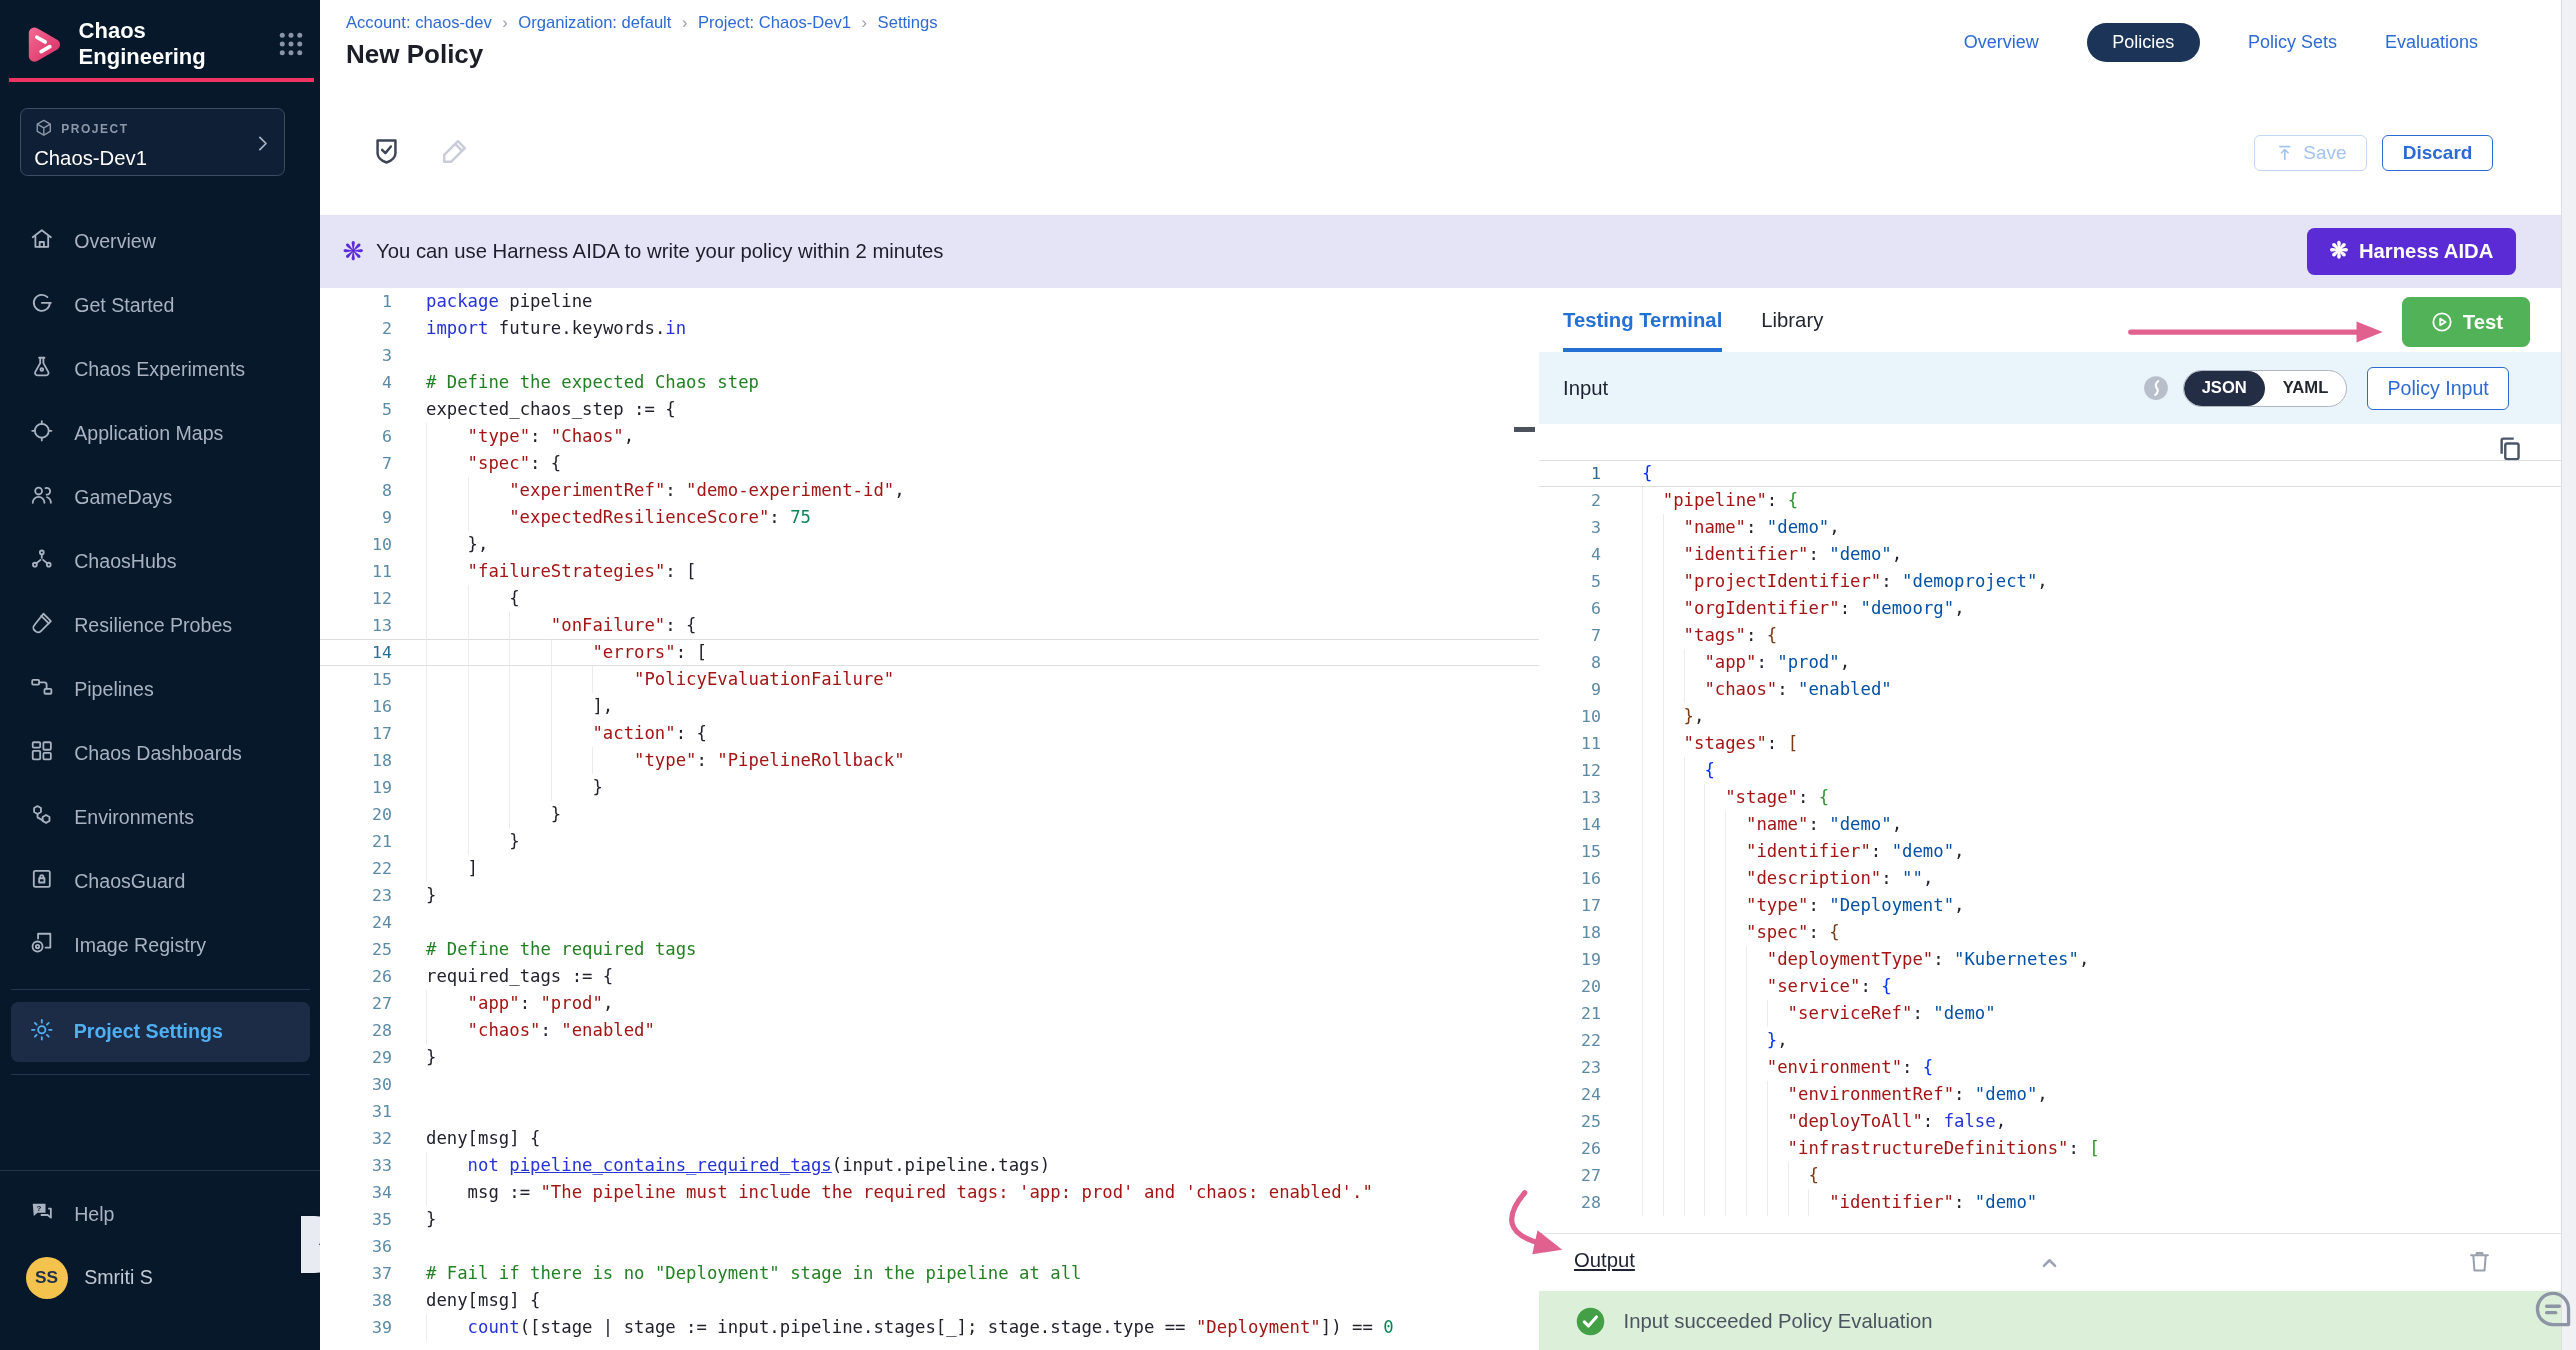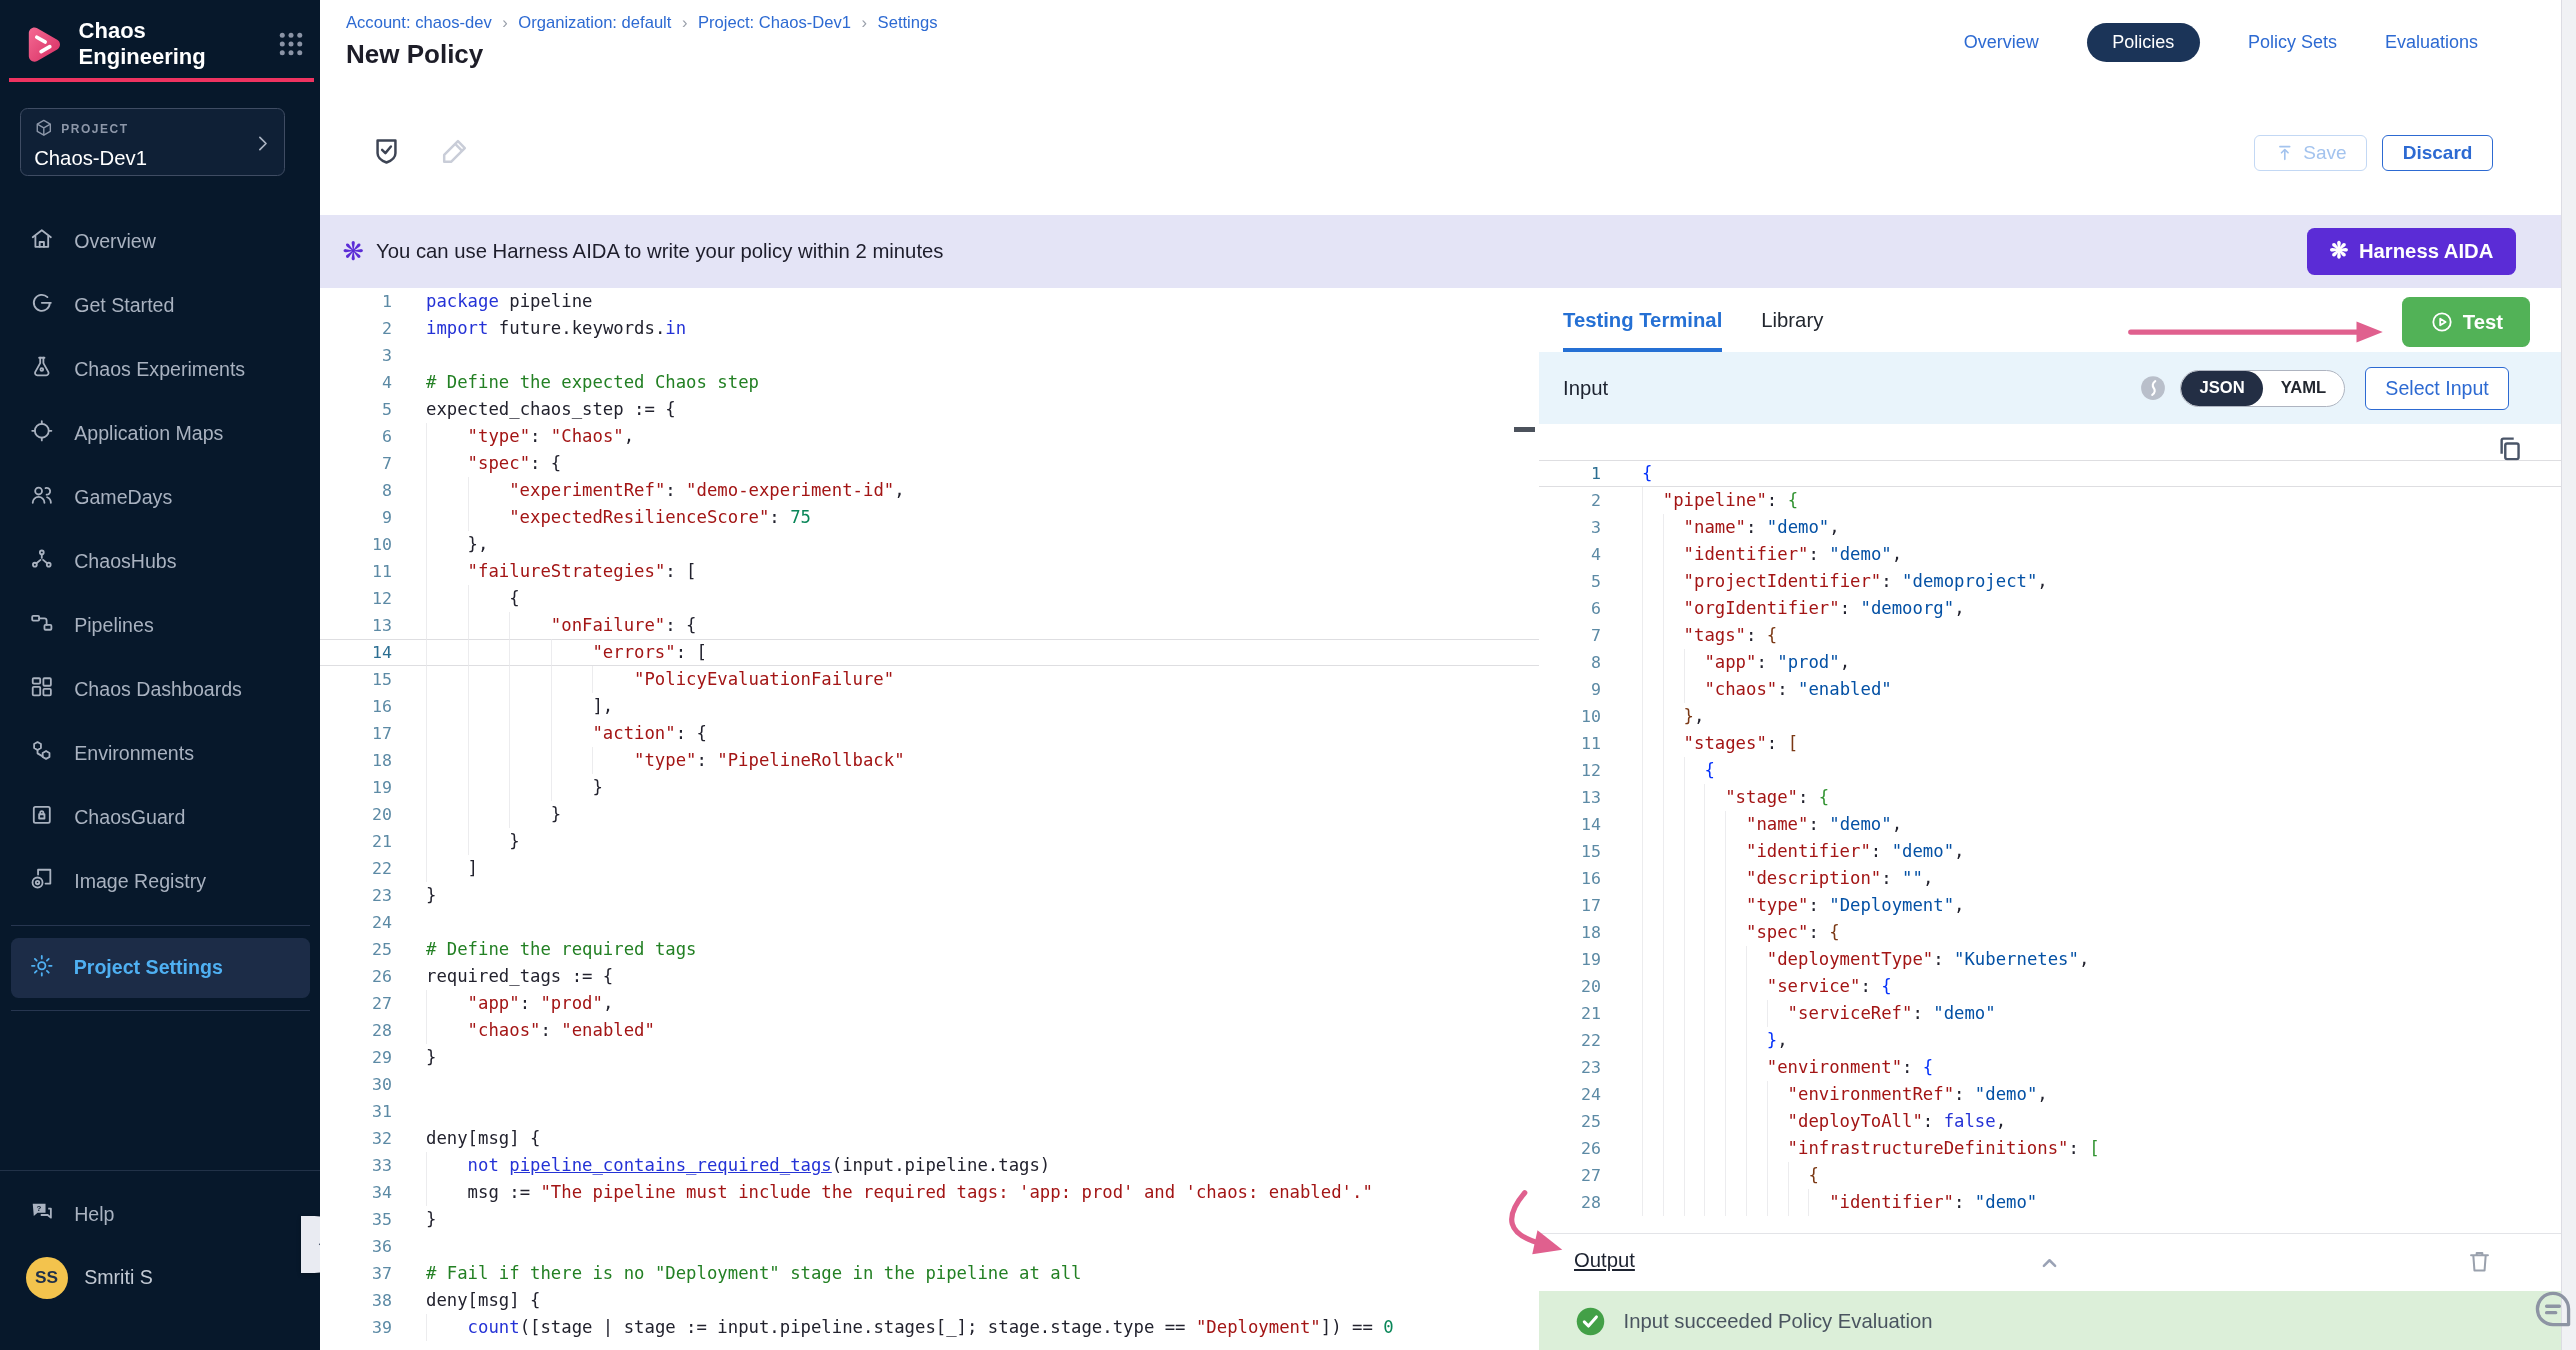--- a/index.html
+++ b/index.html
@@ -221,20 +221,27 @@
           <span>GameDays</span>
         </div>
         <div class="nav-item">
           <span><svg viewBox="0 0 24 24" fill="none" stroke="currentColor" stroke-width="1.7" stroke-linecap="round" stroke-linejoin="round">
               <circle cx="12" cy="6" r="1.8"></circle>
               <circle cx="5.5" cy="17.5" r="1.8"></circle>
               <circle cx="18.5" cy="17.5" r="1.8"></circle>
               <path d="M12 8v3.2M10.8 13 7 16.2M13.2 13 17 16.2"></path>
             </svg></span>
           <span>ChaosHubs</span>
+        </div>
+        <div class="nav-item">
+          <span><svg viewBox="0 0 24 24" fill="none" stroke="currentColor" stroke-width="1.7" stroke-linecap="round" stroke-linejoin="round">
+              <path d="M13.5 3.5 20.5 10.5 11 20a3.5 3.5 0 0 1-5-.1l-.9-.9a3.5 3.5 0 0 1 0-4.9z"></path>
+              <path d="m11.5 5.5 7 7"></path>
+            </svg></span>
+          <span>Resilience Probes</span>
         </div>
         <div class="nav-item">
           <span><svg viewBox="0 0 24 24" fill="none" stroke="currentColor" stroke-width="1.7" stroke-linecap="round" stroke-linejoin="round">
               <rect x="3" y="5.5" width="6.5" height="4.5" rx="1"></rect>
               <rect x="14.5" y="14" width="6.5" height="4.5" rx="1"></rect>
               <path d="M9.5 7.8h5a2 2 0 0 1 2 2V14"></path>
             </svg></span>
           <span>Pipelines</span>
         </div>
         <div class="nav-item">
@@ -431,21 +438,21 @@
             <svg viewBox="0 0 24 24">
                 <circle cx="12" cy="12" r="9.5" fill="#b9bfca"></circle>
                 <path d="M13.8 6.5c-2.4 1.6-2.4 4-1.2 5.5s1.2 3.9-1.2 5.5" stroke="#fff" stroke-width="1.7" fill="none" stroke-linecap="round"></path>
               </svg>
           </span>
           <div class="seg-toggle" id="seg-toggle">
               <span class="seg on">JSON</span>
               <span class="seg off">YAML</span>
             </div>
           <div class="btn-select">
-            <span>Select Input</span>
+            <span>Policy Input</span>
           </div>
         </div>
 
         <div class="json-editor code">
           <span class="copy-icon">
             <svg viewBox="0 0 24 24" fill="none" stroke="currentColor" stroke-width="2" stroke-linejoin="round">
                 <rect x="8.5" y="7" width="11" height="13" rx="1.5"></rect>
                 <path d="M5.5 15.5V4.5A1.5 1.5 0 0 1 7 3h8.5"></path>
               </svg>
           </span>

